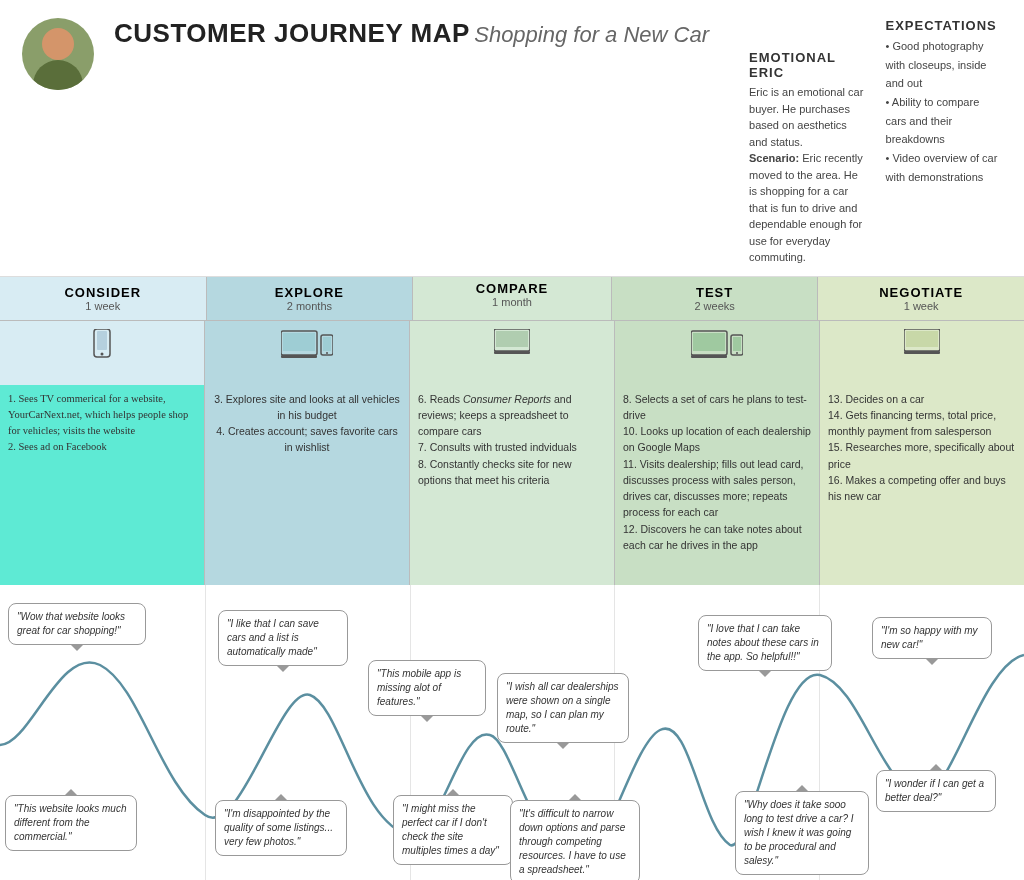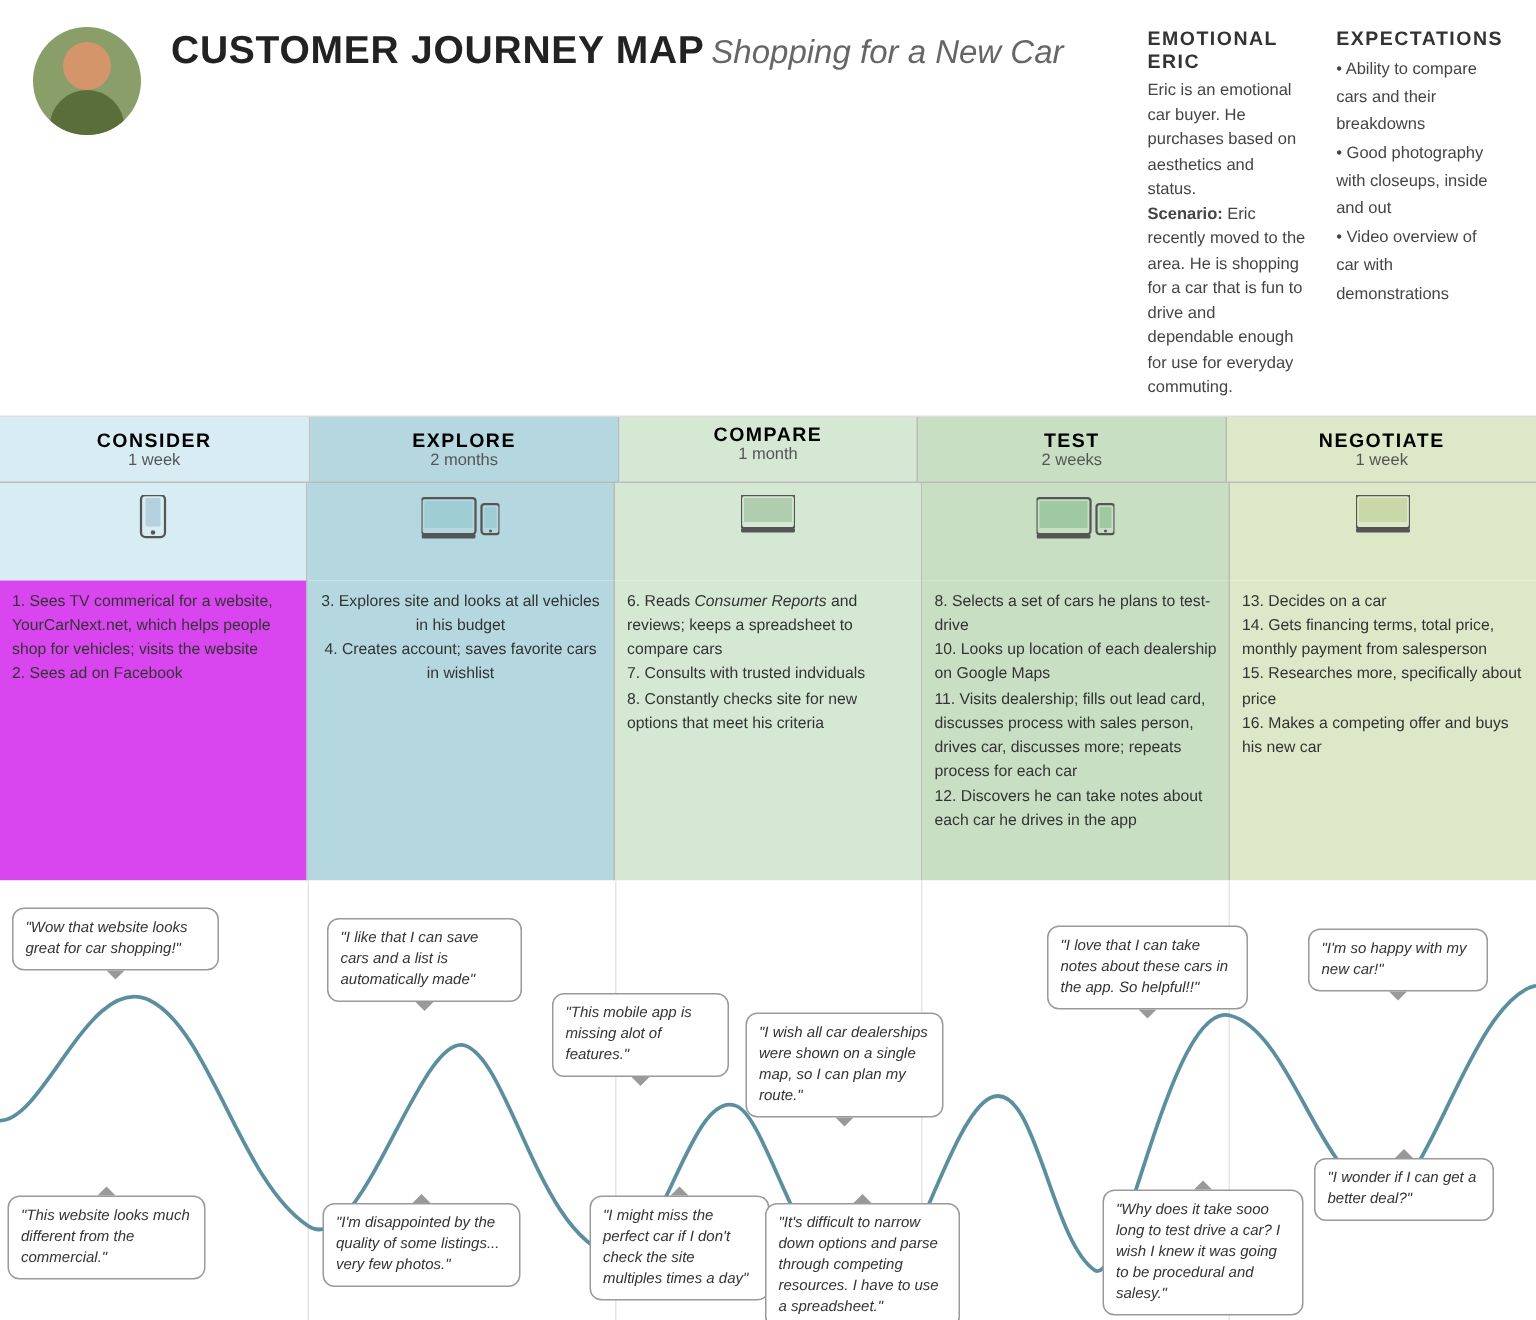--- a/index.html
+++ b/index.html
@@ -61,34 +61,35 @@
       height: 30px;
       background: #5a6e3a;
       border-radius: 25px 25px 0 0;
       position: absolute;
       bottom: 0;
       left: 3px;
     }
 
     .title-area {
       flex: 0 0 auto;
-      margin-right: 36px;
+      margin-right: 20px;
     }
 
     .persona-section {
       flex: 1;
       max-width: 380px;
     }
 
     .persona-name {
       font-size: 13px;
       font-weight: 700;
       color: #333;
       letter-spacing: 1px;
       margin-bottom: 4px;
+      margin-top: 32px;
     }
 
     .persona-desc {
       font-size: 11px;
       color: #444;
       line-height: 1.5;
     }
 
     .expectations-section {
       flex: 1;
@@ -171,22 +172,22 @@
     <div class="persona-section">
       <div class="persona-name">EMOTIONAL ERIC</div>
       <div class="persona-desc">
         <span>Eric is an emotional car buyer. He purchases based on aesthetics and status.</span><br>
         <span style="font-weight:bold;">Scenario:</span> <span>Eric recently moved to the area. He is shopping for a car that is fun to drive and dependable enough for use for everyday commuting.</span>
       </div>
     </div>
     <div class="expectations-section">
       <div class="expectations-title">EXPECTATIONS</div>
       <ul class="expectations-list">
+        <li>Good photography with closeups, inside and out</li>
         <li>Ability to compare cars and their breakdowns</li>
-        <li>Good photography with closeups, inside and out</li>
         <li>Video overview of car with demonstrations</li>
       </ul>
     </div>
   </div>
 
   <div style="position:relative; width:100%; height:670px;">
 
     <div style="display:flex; width:100%;">
       <div style="flex:1; background:#d8ecf3; padding:8px; text-align:center; border-right:1px solid #bbb; border-bottom:1px solid #bbb;">
         <div style="font-weight:900; font-size:13px; letter-spacing:1px;">CONSIDER</div>
@@ -253,21 +254,21 @@
       <div style="flex:1; background:#dce8c8; padding:8px; text-align:center;">
         <svg width="36" height="28" viewBox="0 0 36 28">
           <rect x="0" y="0" width="36" height="22" rx="2" fill="none" stroke="#555" stroke-width="1.5"></rect>
           <rect x="2" y="2" width="32" height="16" fill="#c8d8a8"></rect>
           <rect x="0" y="22" width="36" height="3" rx="1" fill="#555"></rect>
         </svg>
       </div>
     </div>
 
     <div style="display:flex; width:100%; height:200px;">
-      <div style="flex:1; background:#d946ef; padding:6px 8px; border-right:1px solid #bbb; font-size:10.5px; color:#333; line-height:1.55;">
+      <div style="flex:1; background:#5eead4; padding:6px 8px; border-right:1px solid #bbb; font-size:10.5px; color:#333; line-height:1.55;font-family:Liberation Serif, serif;">
         <p>1. Sees TV commerical for a website, YourCarNext.net, which helps people shop for vehicles; visits the website</p>
         <p>2. Sees ad on Facebook</p>
       </div>
       <div style="flex:1; background:#b5d8e0; padding:6px 8px; border-right:1px solid #bbb; font-size:10.5px; color:#333; line-height:1.55;text-align:center;">
         <p>3. Explores site and looks at all vehicles in his budget</p>
         <p>4. Creates account; saves favorite cars in wishlist</p>
       </div>
       <div style="flex:1; background:#d4e8d4; padding:6px 8px; border-right:1px solid #bbb; font-size:10.5px; color:#333; line-height:1.55;">
         <p>6. Reads <em>Consumer Reports</em> and reviews; keeps a spreadsheet to compare cars</p>
         <p>7. Consults with trusted indviduals</p>

